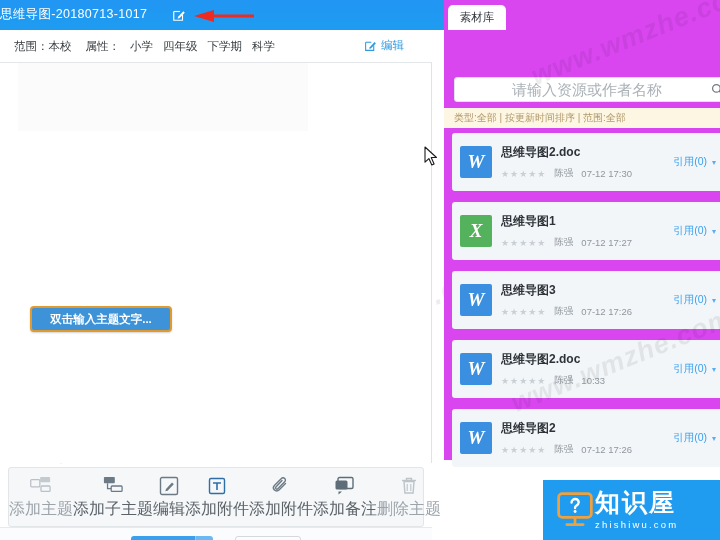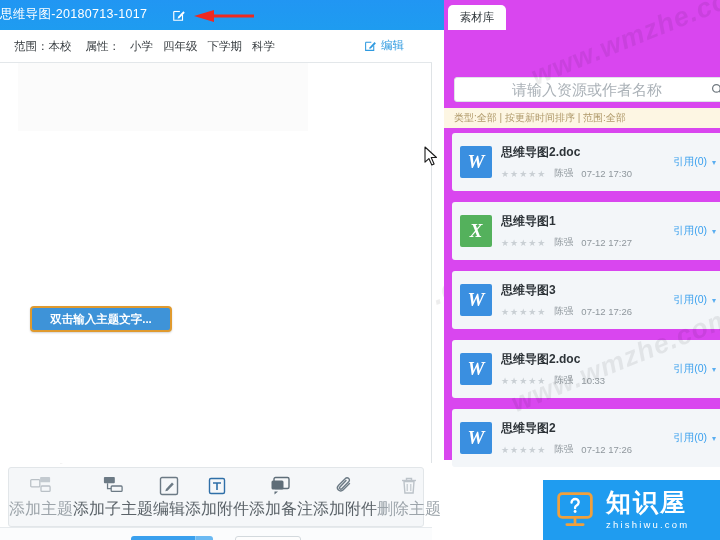--- a/index.html
+++ b/index.html
@@ -302,21 +302,21 @@
     pointer-events: none;
     z-index: 60;
   }
 
   
   .badge {
     position: absolute; left: 543px; top: 480px;
     width: 177px; height: 60px;
     background: #1f9cf0;
     display: flex; align-items: center;
-    padding-left: 12px; gap: 11px;
+    padding-left: 12px; 
     z-index: 70;
   }
   .badge-txt { display: flex; flex-direction: column; }
   .badge-cn {
     color: #ffffff; font-size: 25px; font-weight: bold;
     letter-spacing: 2px; line-height: 1;
   }
   .badge-en {
     color: #ffffff; font-size: 9.5px; letter-spacing: 2.2px;
     margin-top: 4px;
@@ -436,36 +436,36 @@
           <svg width="20" height="20" viewBox="0 0 20 20">
             <rect x="2.5" y="2.5" width="15" height="15" rx="1.5" stroke="#2f6fa8" stroke-width="1.4" fill="none"></rect>
             <path d="M6 7h8M10 7v7" stroke="#2f6fa8" stroke-width="1.6" fill="none"></path>
           </svg>
         </span>
         <span class="tlabel">添加附件</span>
       </div>
 
       <div class="tool">
         <span class="ti">
+          <svg width="20" height="20" viewBox="0 0 20 20">
+            <path d="M14.5 7.5L8 14a3.2 3.2 0 1 1-4.6-4.5l7-7a2.3 2.3 0 1 1 3.3 3.2l-6.9 7a1.3 1.3 0 0 1-1.9-1.8L11 4.6" stroke="#6c7a85" stroke-width="1.4" fill="none" stroke-linecap="round"></path>
+          </svg>
+        </span>
+        <span class="tlabel">添加附件</span>
+      </div>
+
+      <div class="tool">
+        <span class="ti">
           <svg width="22" height="20" viewBox="0 0 22 20">
             <rect x="4" y="1.5" width="15" height="11" rx="1.5" stroke="#5e6d78" stroke-width="1.4" fill="none"></rect>
             <rect x="1.5" y="4.5" width="12" height="9" rx="1.5" fill="#5e6d78"></rect>
             <path d="M4.5 15.5v3l3.5-3" fill="#5e6d78"></path>
           </svg>
         </span>
         <span class="tlabel">添加备注</span>
-      </div>
-
-      <div class="tool">
-        <span class="ti">
-          <svg width="20" height="20" viewBox="0 0 20 20">
-            <path d="M14.5 7.5L8 14a3.2 3.2 0 1 1-4.6-4.5l7-7a2.3 2.3 0 1 1 3.3 3.2l-6.9 7a1.3 1.3 0 0 1-1.9-1.8L11 4.6" stroke="#6c7a85" stroke-width="1.4" fill="none" stroke-linecap="round"></path>
-          </svg>
-        </span>
-        <span class="tlabel">添加附件</span>
       </div>
 
       <div class="tool disabled">
         <span class="ti">
           <svg width="18" height="20" viewBox="0 0 18 20">
             <path d="M2 4.5h14" stroke="#bcc3c9" stroke-width="1.4"></path>
             <path d="M6.5 4.5V2.5h5v2" stroke="#bcc3c9" stroke-width="1.4" fill="none"></path>
             <path d="M4 5.5h10l-.9 11.5H4.9z" stroke="#bcc3c9" stroke-width="1.4" fill="none"></path>
             <path d="M7.2 8v7M10.8 8v7" stroke="#bcc3c9" stroke-width="1.1"></path>
           </svg>

